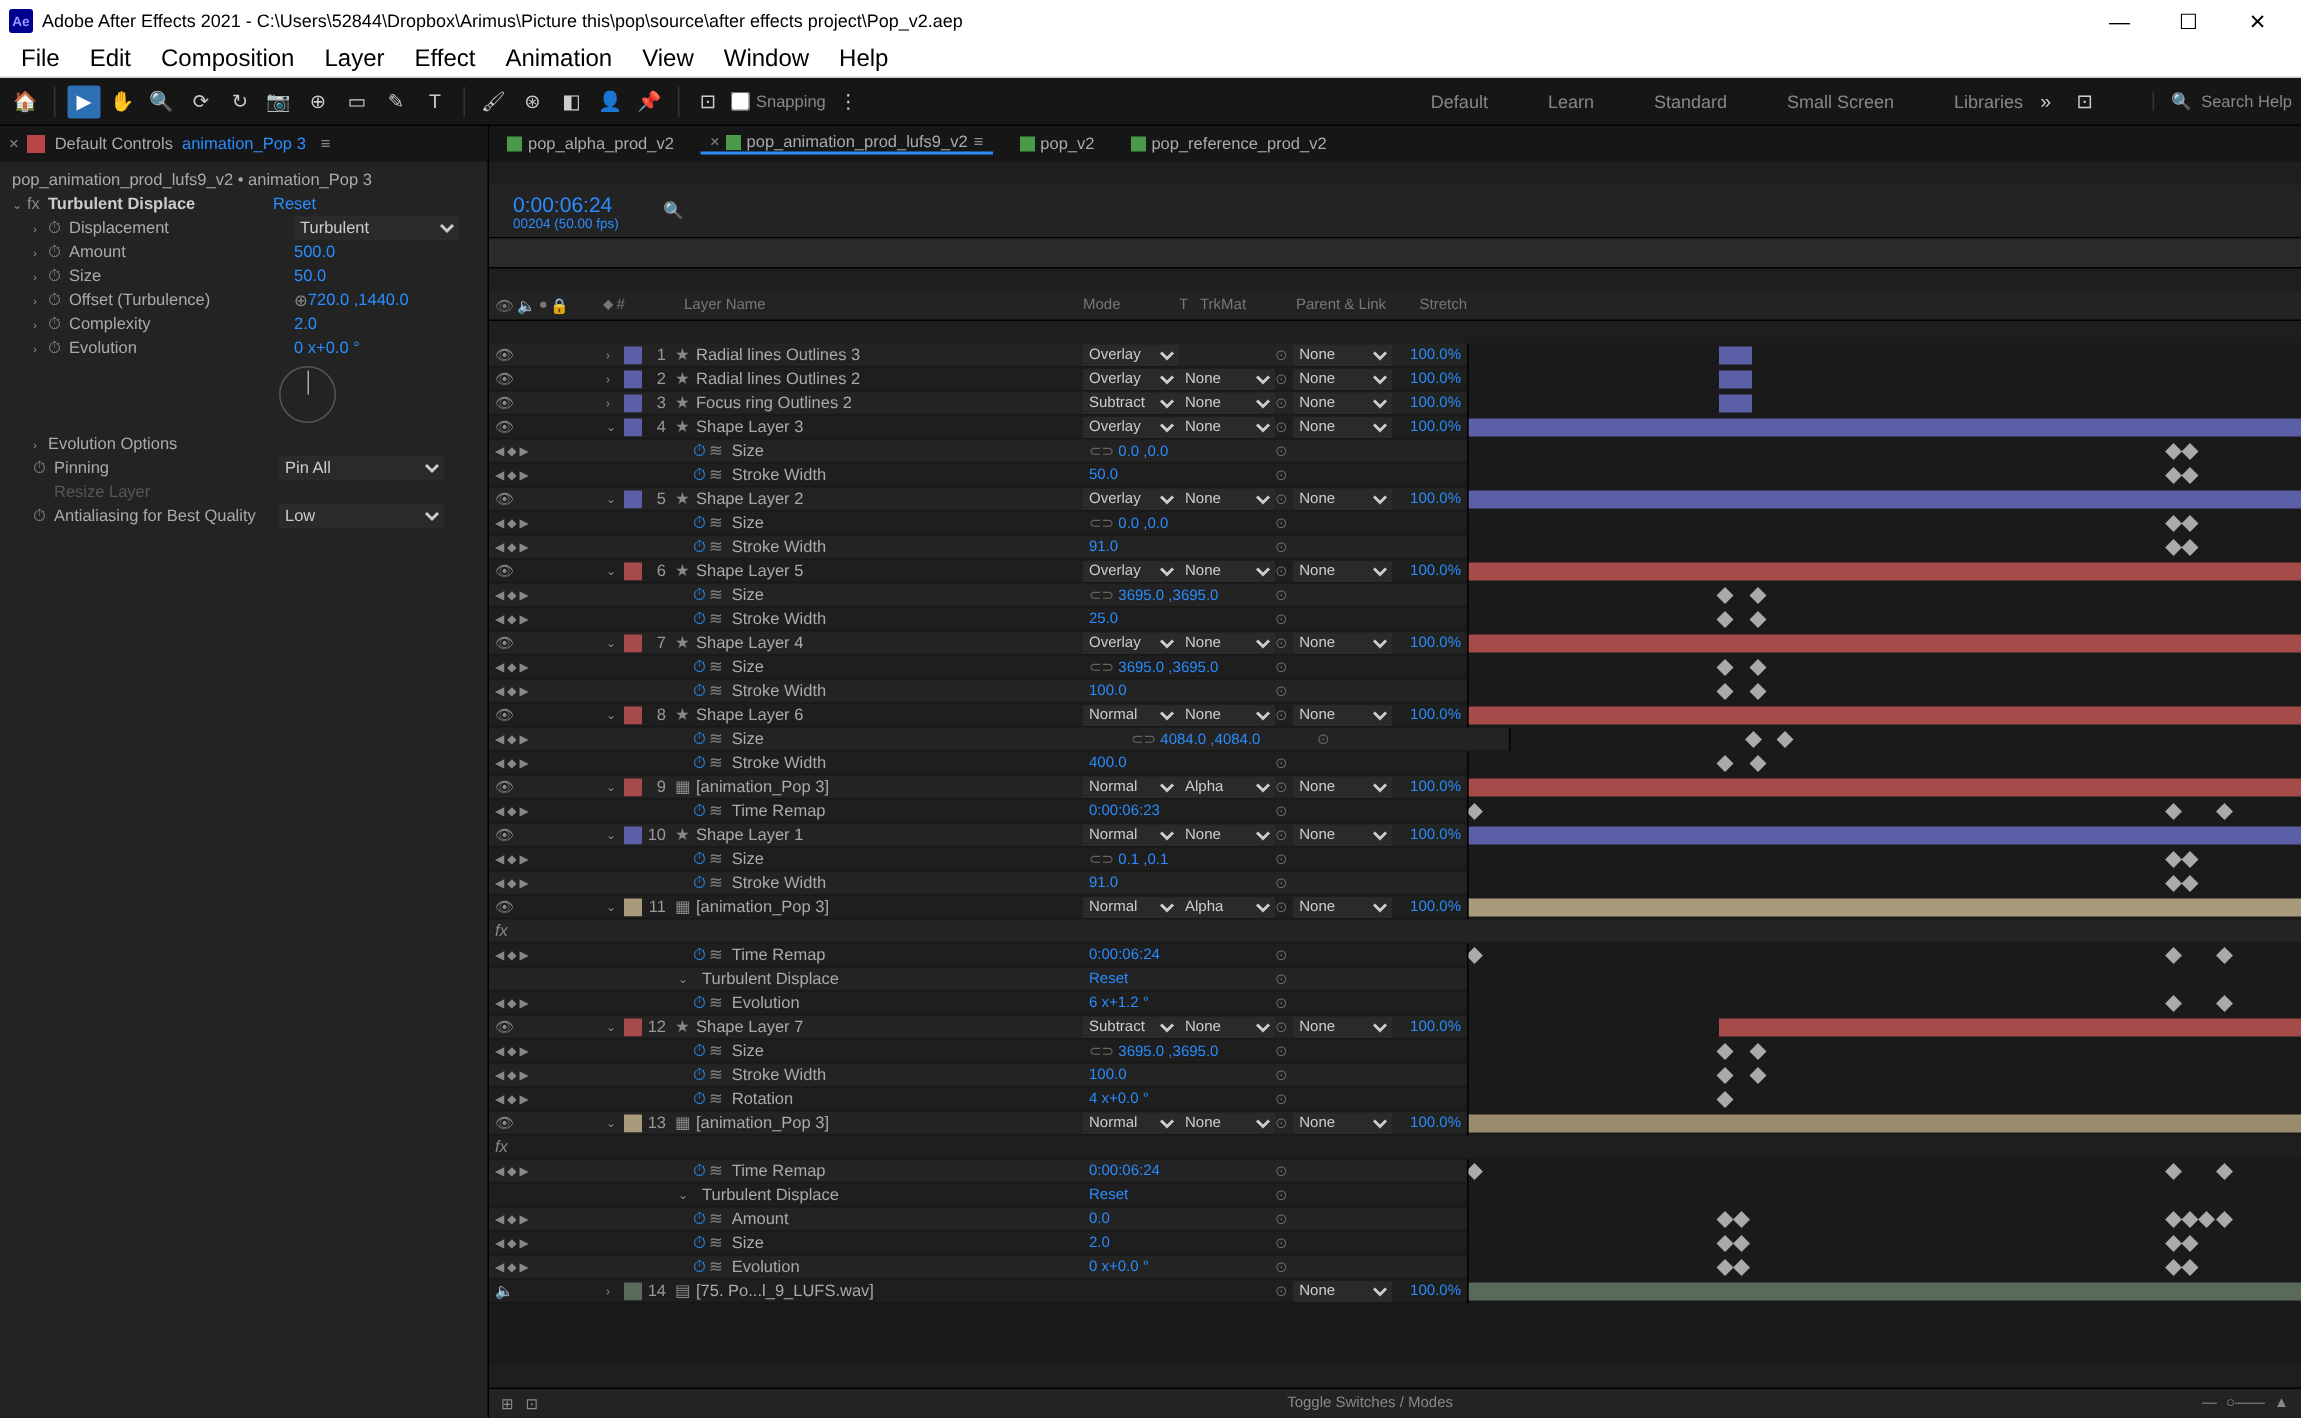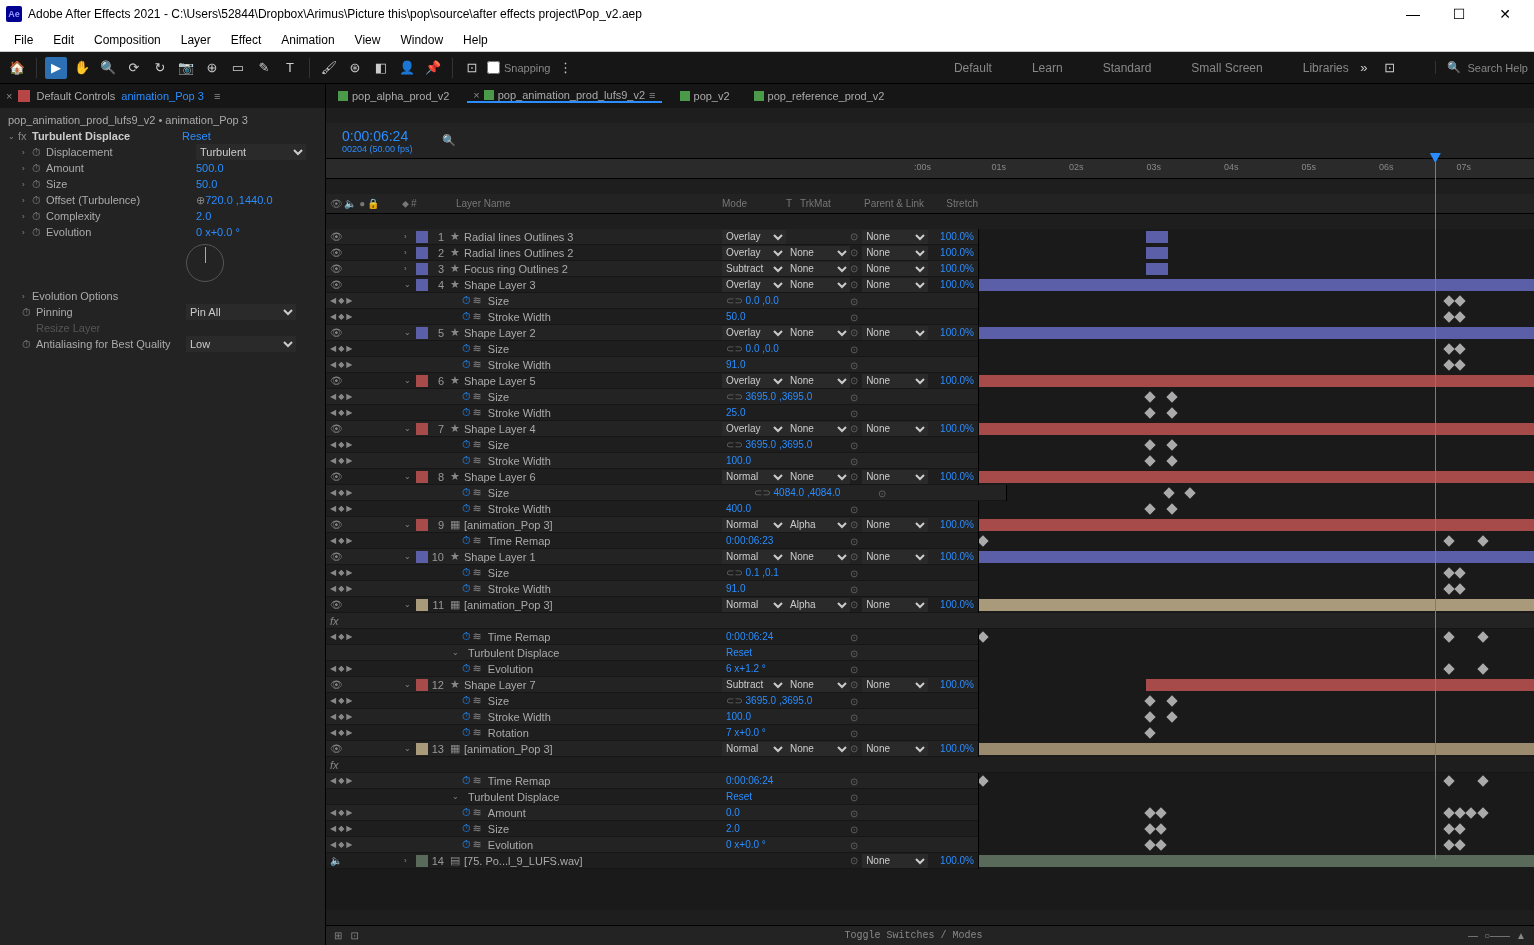--- a/index.html
+++ b/index.html
@@ -1,21 +1,21 @@
 <!DOCTYPE html>
 <html><head>
 <meta charset="utf-8">
 <style>
 * { margin:0; padding:0; box-sizing:border-box; font-family:"Segoe UI",Arial,sans-serif; }
 body { background:#1e1e1e; color:#aaa; font-size:11px; overflow:hidden; width:1534px; height:945px; }
 .titlebar { height:28px; background:#fff; color:#000; display:flex; align-items:center; padding:0 6px; font-size:12px; }
 .titlebar .ae-icon { width:16px; height:16px; background:#000090; color:#9999ff; display:flex; align-items:center; justify-content:center; font-size:9px; font-weight:bold; margin-right:6px; border-radius:2px; }
 .titlebar .spacer { flex:1; }
 .titlebar .winbtn { width:46px; height:28px; display:flex; align-items:center; justify-content:center; font-size:14px; }
-.menubar { height:24px; background:#fff; color:#000; display:flex; align-items:center; padding:0 4px; font-size:12px; border-bottom:1px solid #ccc; }
+.menubar { height:24px; background:#fff; color:#000; display:flex; align-items:center; padding:0 4px; font-size:16px; border-bottom:1px solid #ccc; }
 .menubar span { padding:0 10px; cursor:default; }
 .toolbar { height:32px; background:#161616; display:flex; align-items:center; padding:0 6px; gap:4px; border-bottom:1px solid #000; }
 .tool-btn { width:22px; height:22px; display:flex; align-items:center; justify-content:center; color:#ccc; font-size:13px; }
 .tool-btn.active { background:#2d6fb3; color:#fff; border-radius:2px; }
 .tool-sep { width:1px; height:20px; background:#333; margin:0 4px; }
 .toolbar .snap { display:flex; align-items:center; gap:4px; color:#888; }
 .toolbar .snap input { margin:0; }
 .toolbar .workspaces { margin-left:auto; display:flex; gap:40px; color:#888; font-size:12px; }
 .toolbar .workspaces span { cursor:default; }
 .toolbar .search-box { margin-left:30px; color:#888; display:flex; align-items:center; gap:6px; border-left:1px solid #333; padding-left:12px; }
@@ -73,21 +73,21 @@
 .prop-row .layer-name { color:#aaa; padding-left:24px; }
 .prop-val { color:#2a8dff; font-size:10px; padding-left:4px; }
 .ruler { height:20px; background:#2a2a2a; position:relative; font-size:9px; color:#888; border-bottom:1px solid #000; display:flex; }
 .ruler .left-pad { width:588px; }
 .ruler .ticks { flex:1; position:relative; }
 .ruler .tick { position:absolute; top:3px; }
 .playhead { position:absolute; top:0; bottom:0; width:1px; background:#2a8dff; pointer-events:none; z-index:5; }
 .playhead::before { content:''; position:absolute; top:-6px; left:-5px; width:11px; height:10px; background:#2a8dff; clip-path:polygon(0 0,100% 0,50% 100%); }
 .timeline-ruler-wrap { position:relative; }
 .bottom-bar { height:20px; background:#232323; display:flex; align-items:center; padding:0 8px; font-size:10px; color:#888; border-top:1px solid #000; }
-.bottom-bar .ctr { margin:17px auto;font-family:Liberation Mono, monospace; }
+.bottom-bar .ctr { margin:17px auto; }
 </style>
 </head>
 <body>
 
 <div class="titlebar">
   <div class="ae-icon">Ae</div>
   <span><span>Adobe After Effects 2021</span> - <span>C:\Users\52844\Dropbox\Arimus\Picture this\pop\source\after effects project\Pop_v2.aep</span></span>
   <div class="spacer"></div>
   <div class="winbtn">—</div>
   <div class="winbtn">☐</div>
@@ -251,31 +251,20 @@
       <div class="tl-head">
         <div style="padding-left:8px">
           <div class="time">0:00:06:24</div>
           <div class="fps" style="font-size:9px;padding-left:8px">00204 (50.00 fps)</div>
         </div>
         <div class="search" style="color:#666">🔍</div>
         <div style="flex:1"></div>
       </div>
       <div class="ruler">
         <div class="left-pad"></div>
-        <div class="ticks" id="ruler-ticks">
-          <div class="playhead" style="left:84%;top:0;height:700px"></div>
-        <div class="tick" style="left: 0%;">:00s</div>
-            <div class="tick" style="left: 12.5%;">01s</div>
-            <div class="tick" style="left: 25%;">02s</div>
-            <div class="tick" style="left: 37.5%;">03s</div>
-            <div class="tick" style="left: 50%;">04s</div>
-            <div class="tick" style="left: 62.5%;">05s</div>
-            <div class="tick" style="left: 75%;">06s</div>
-            <div class="tick" style="left: 87.5%;">07s</div>
-          </div>
       </div>
     </div>
     <div class="tl-cols">
       <div style="width:76px;display:flex;gap:2px;padding-left:4px">
         <span>👁</span>
         <span>🔈</span>
         <span>●</span>
         <span>🔒</span>
       </div>
       <div style="width:38px;display:flex;gap:2px">
@@ -916,21 +905,21 @@
             <span style="color:#888;font-size:8px">◀</span>
             <span style="color:#888;font-size:8px">◆</span>
             <span style="color:#888;font-size:8px">▶</span>
           </div>
           <div class="col-tw">
             <span style="width: 56px; display: inline-block;"></span>
             <span style="color: rgb(42, 141, 255);">⏱</span>
             <span style="color: rgb(136, 136, 136);"> ≋ </span>
             <span class="layer-name" style="padding-left: 4px;">Rotation</span>
           </div>
-          <div class="prop-val" style="width: 128px;"><span>7 x+0.0 °</span></div>
+          <div class="prop-val" style="width: 128px;"><span>4 x+0.0 °</span></div>
           <div style="width: 78px;"><span class="link-icon">⊙</span></div>
           <div style="width: 50px;"></div>
           <div class="col-tl">
             <div class="kf" style="left: 30%;"></div>
           </div>
         </div>
         <div class="tl-row even">
           <div class="col-switches">
             <span class="eye">👁</span>
           </div>

